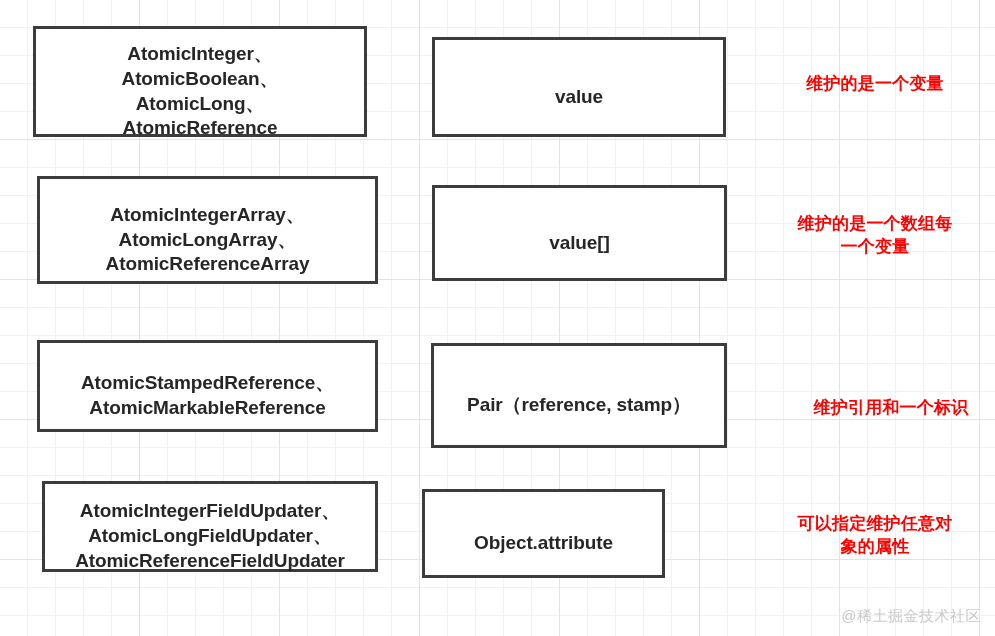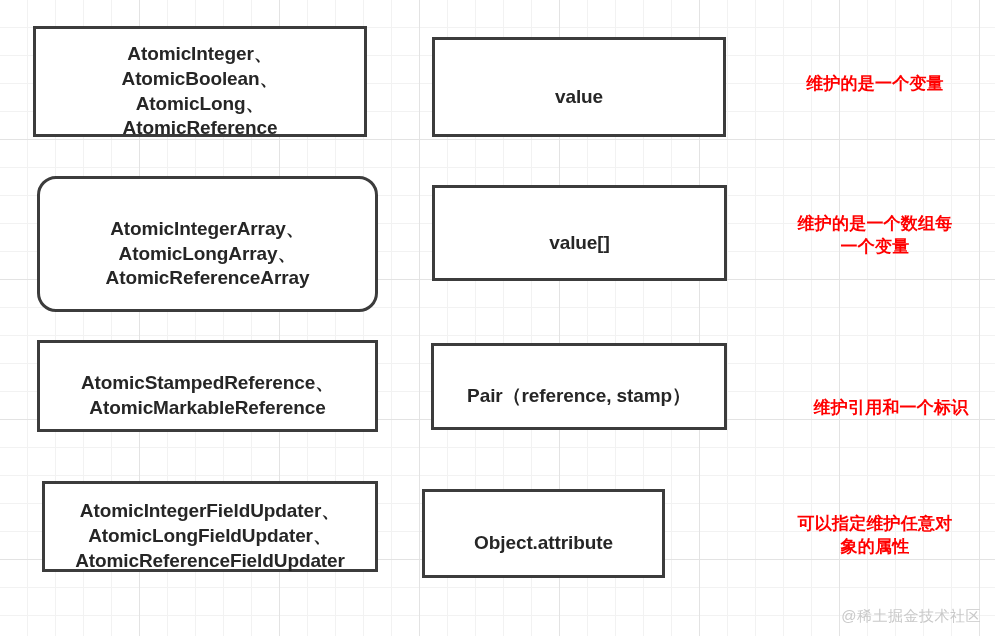--- a/index.html
+++ b/index.html
@@ -94,39 +94,39 @@
 AtomicLong、
 AtomicReference</span>
   </div>
 
   <div class="node-box value-box" style="left:432px; top:37px; width:294px; height:100px;">
     <span class="node-text">value</span>
   </div>
 
   <div class="annotation" style="left:765px; top:72px; width:220px;">维护的是一个变量</div>
 
-  <div class="node-box class-box" style="left:37px; top:176px; width:341px; height:136px;border-radius:19px;">
+  <div class="node-box class-box" style="left:37px; top:176px; width:341px; height:108px;">
     <span class="node-text">AtomicIntegerArray、
 AtomicLongArray、
 AtomicReferenceArray</span>
   </div>
 
   <div class="node-box value-box" style="left:432px; top:185px; width:295px; height:96px;">
     <span class="node-text">value[]</span>
   </div>
 
   <div class="annotation" style="left:765px; top:212px; width:220px;">维护的是一个数组每
 一个变量</div>
 
   <div class="node-box class-box" style="left:37px; top:340px; width:341px; height:92px;">
     <span class="node-text">AtomicStampedReference、
 AtomicMarkableReference</span>
   </div>
 
-  <div class="node-box value-box" style="left:431px; top:343px; width:296px; height:87px;">
+  <div class="node-box value-box" style="left:431px; top:343px; width:296px; height:105px;">
     <span class="node-text">Pair（reference, stamp）</span>
   </div>
 
   <div class="annotation" style="left:781px; top:376px; width:220px;margin-top:20px;">维护引用和一个标识</div>
 
   <div class="node-box class-box" style="left:42px; top:481px; width:336px; height:91px;">
     <span class="node-text">AtomicIntegerFieldUpdater、
 AtomicLongFieldUpdater、
 AtomicReferenceFieldUpdater</span>
   </div>

